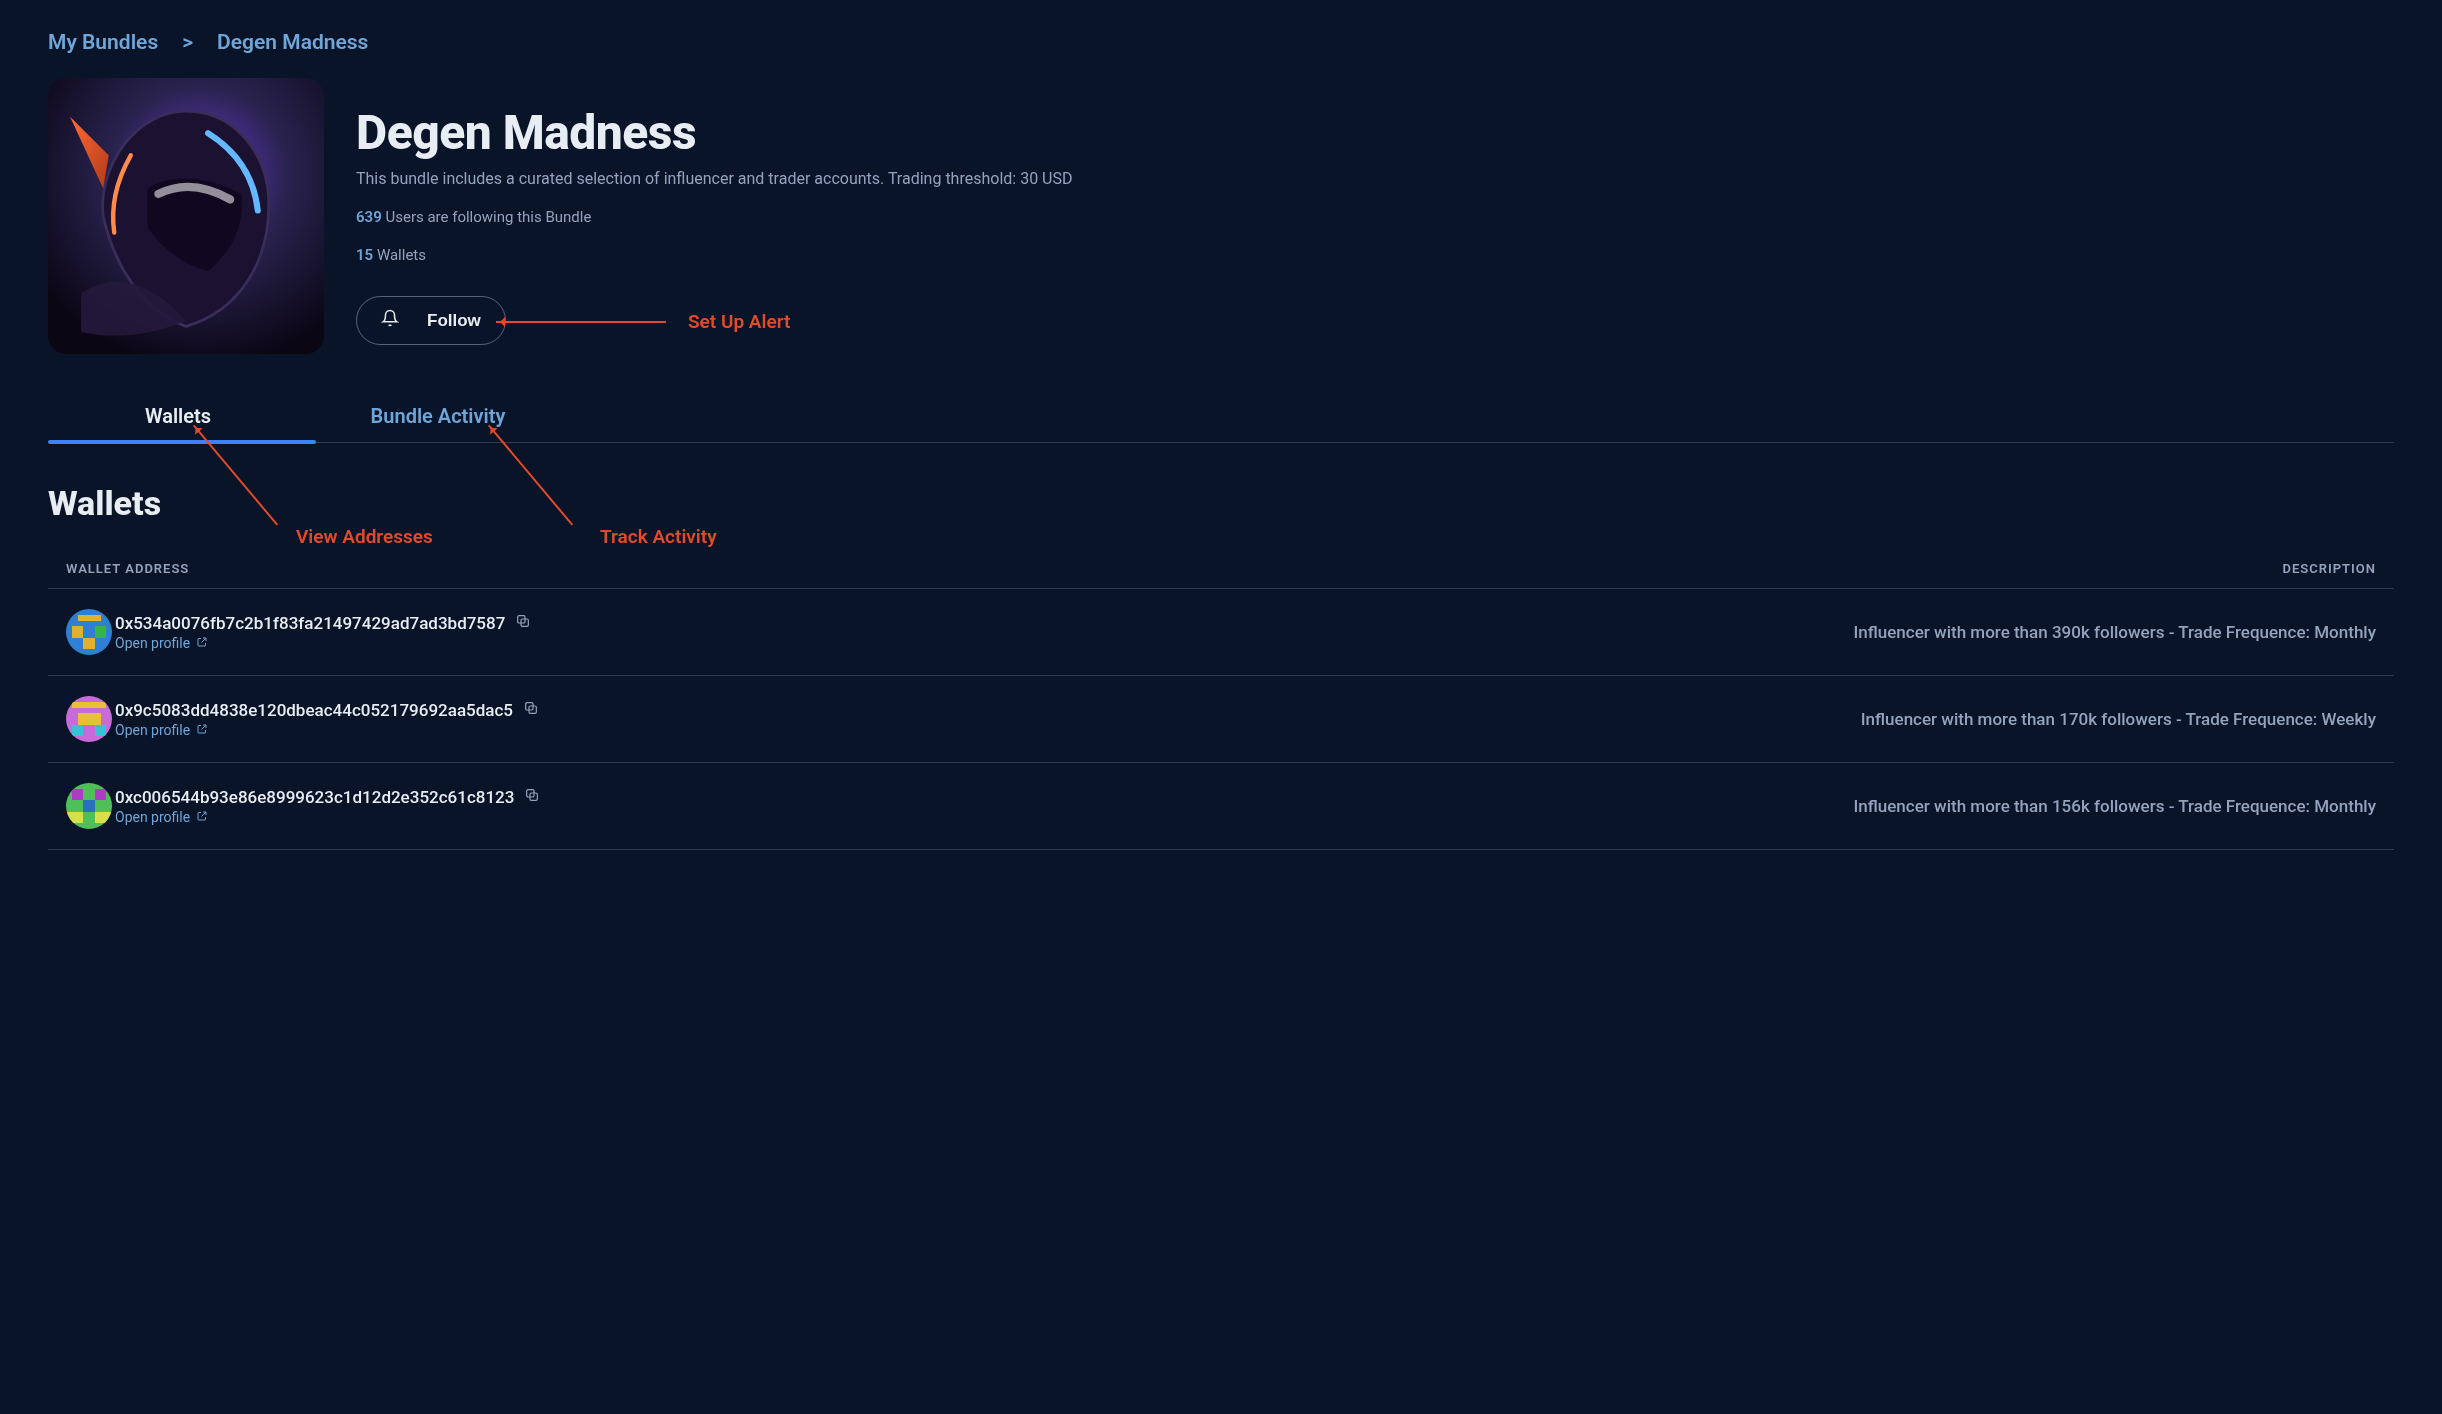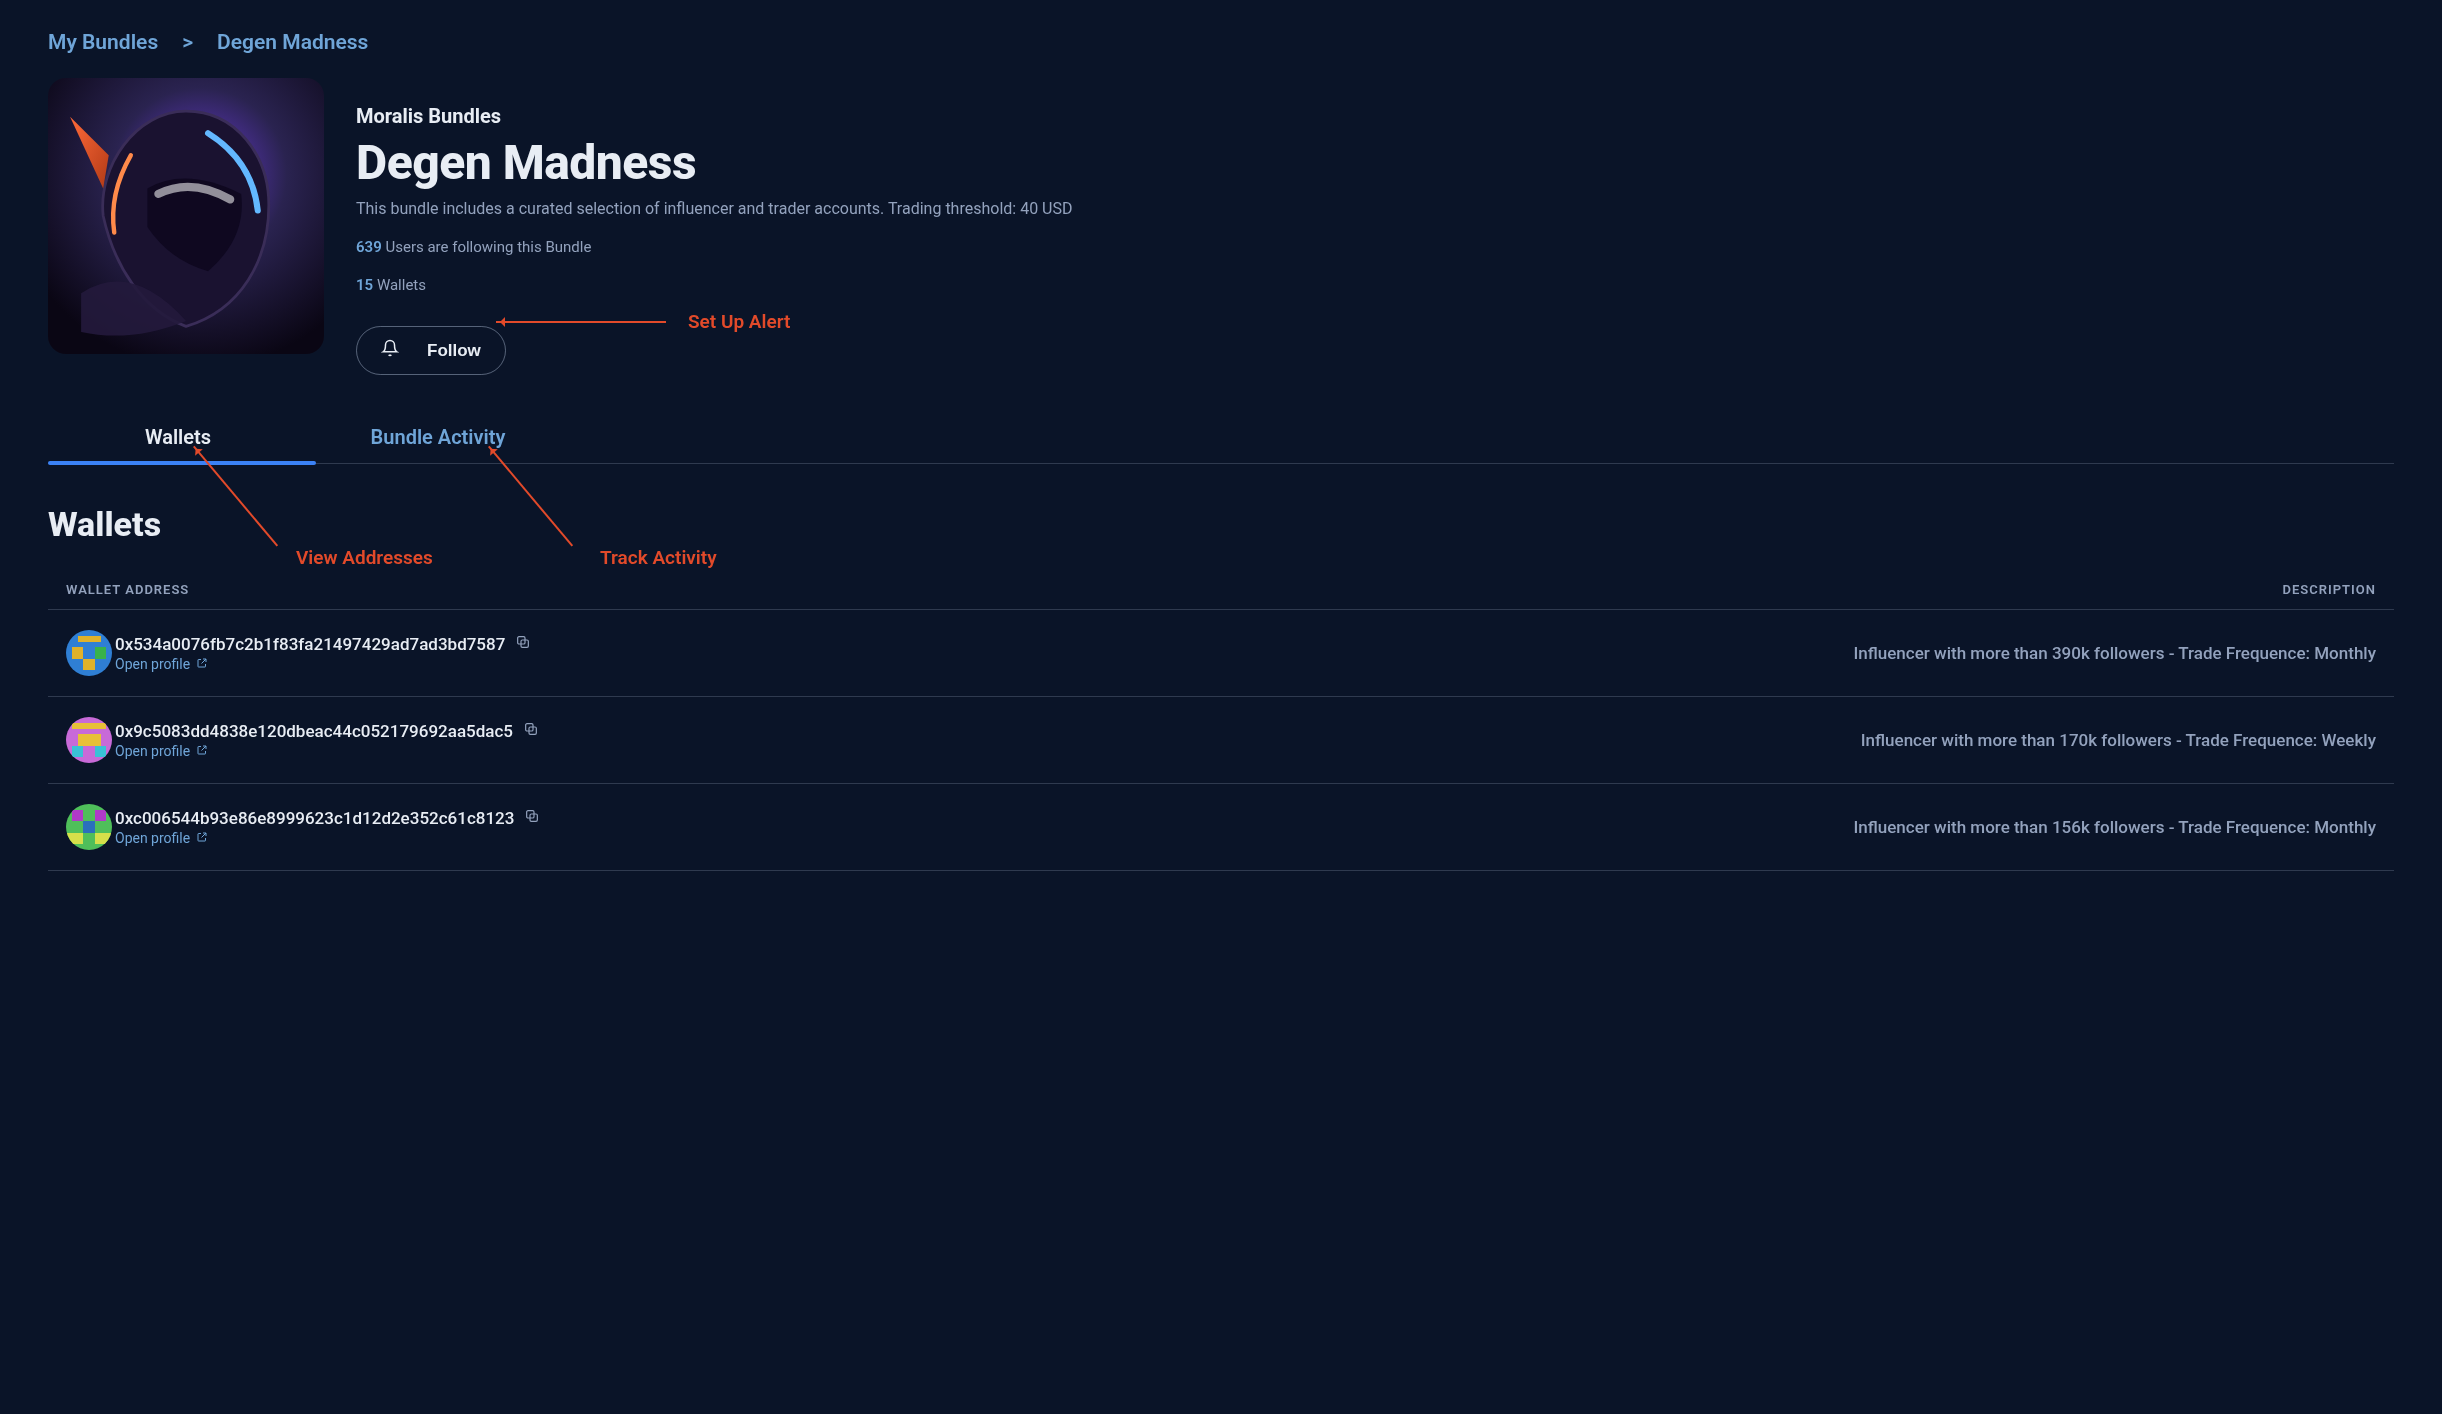--- a/index.html
+++ b/index.html
@@ -210,23 +210,22 @@
 
       <path d="M22 28 L8 14 L20 40 Z" fill="url(#g2)"></path>
 
       <path d="M40 42 Q52 36 66 44" stroke="#ffffff" stroke-width="3" fill="none" opacity="0.55" stroke-linecap="round"></path>
 
       <path d="M12 78 Q30 66 50 88 Q30 96 12 92 Z" fill="#241a3c" opacity="0.9"></path>
     </svg>
   </div>
 
   <div class="hero-meta hero-meta-pos">
-    <div class="overline">Moralis Bundles</div>
     <h1 class="title">Degen Madness</h1>
-    <div class="desc">This bundle includes a curated selection of influencer and trader accounts. Trading threshold: 40 USD</div>
+    <div class="desc">This bundle includes a curated selection of influencer and trader accounts. Trading threshold: 30 USD</div>
     <div class="stat-line">
       <span class="num">639</span>
       <span>Users are following this Bundle</span>
     </div>
     <div class="stat-line">
       <span class="num">15</span>
       <span>Wallets</span>
     </div>
 
     <button class="follow-btn">

